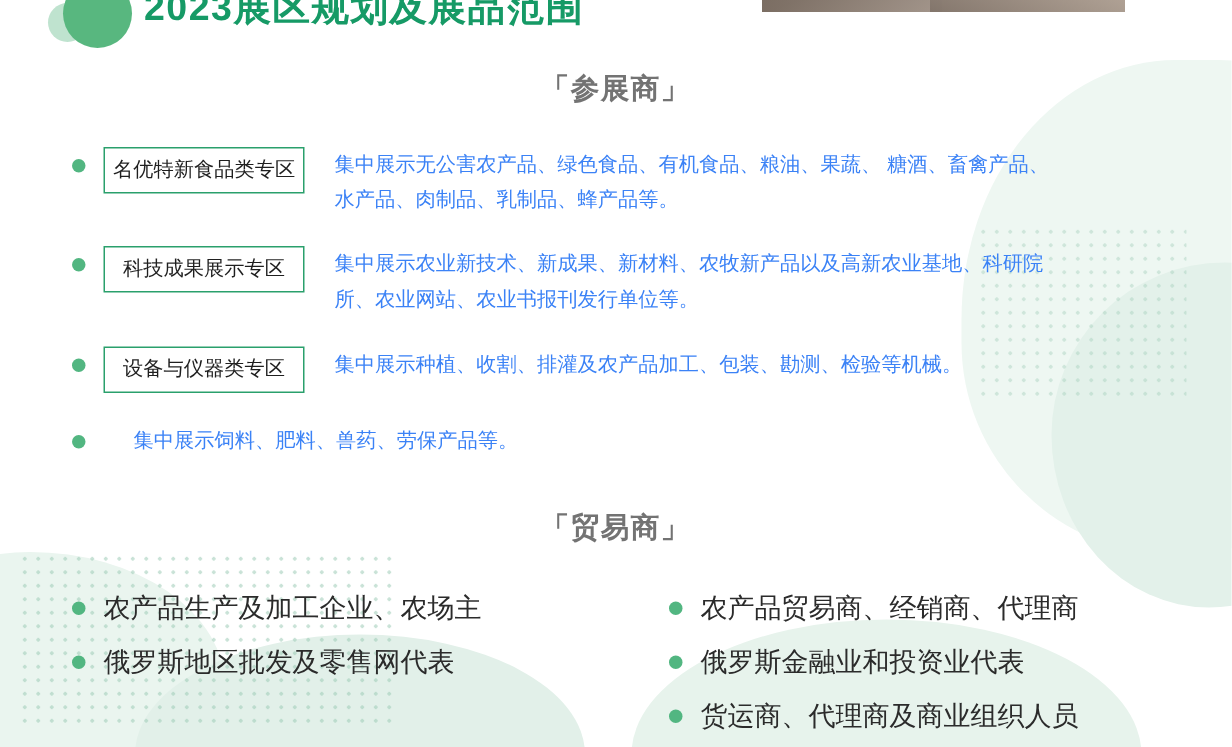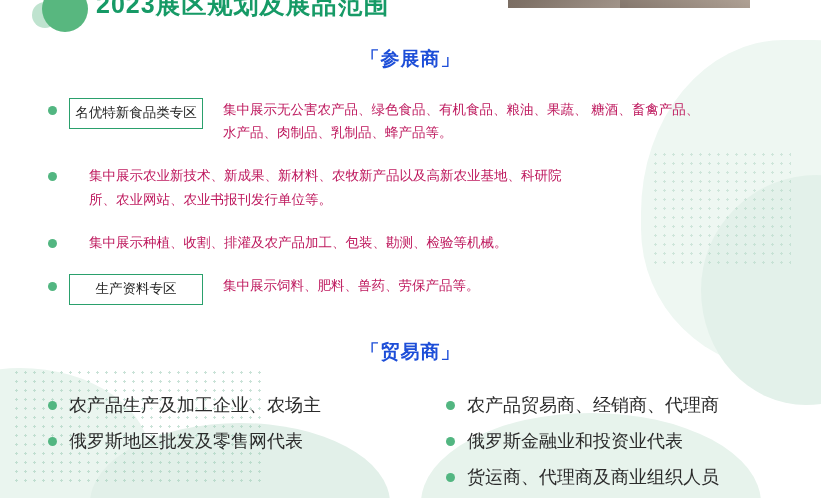--- a/index.html
+++ b/index.html
@@ -150,21 +150,21 @@
   
   .content {
     position: relative;
     z-index: 2;
     padding-top: 46px;
   }
   .section-title {
     text-align: center;
     font-size: 19px;
     font-weight: bold;
-    color: #1d4ed8;
+    color: #737373;
     letter-spacing: 1px;
   }
   .section-title.second {
     margin-top: 34px;
   }
 
   .exhibitor-list {
     margin-top: 26px;
     padding-left: 48px;
   }
@@ -189,21 +189,21 @@
     color: #1f1f1f;
     font-size: 13.5px;
     text-align: center;
     padding: 5px 0 6px;
     background: rgba(255,255,255,.65);
     box-sizing: border-box;
   }
   .desc {
     margin-left: 20px;
     font-size: 13.5px;
-    color: #be185d;
+    color: #3b82f6;
     line-height: 1.72;
     max-width: 484px;
   }
 
   
   .trader-grid {
     margin-top: 28px;
     padding-left: 48px;
     display: flex;
   }
@@ -256,31 +256,32 @@
   <div class="exhibitor-list">
 
     <div class="exh-row">
       <span class="bullet"></span>
       <div class="tag">名优特新食品类专区</div>
       <div class="desc">集中展示无公害农产品、绿色食品、有机食品、粮油、果蔬、 糖酒、畜禽产品、水产品、肉制品、乳制品、蜂产品等。</div>
     </div>
 
     <div class="exh-row">
       <span class="bullet"></span>
+      <div class="tag">科技成果展示专区</div>
       <div class="desc">集中展示农业新技术、新成果、新材料、农牧新产品以及高新农业基地、科研院所、农业网站、农业书报刊发行单位等。</div>
     </div>
 
     <div class="exh-row">
       <span class="bullet"></span>
+      <div class="tag">设备与仪器类专区</div>
       <div class="desc">集中展示种植、收割、排灌及农产品加工、包装、勘测、检验等机械。</div>
     </div>
 
     <div class="exh-row">
       <span class="bullet"></span>
-      <div class="tag">生产资料专区</div>
       <div class="desc">集中展示饲料、肥料、兽药、劳保产品等。</div>
     </div>
 
   </div>
 
   <div class="section-title second">「贸易商」</div>
 
   <div class="trader-grid">
     <div class="trader-col">
       <div class="trader-item">

